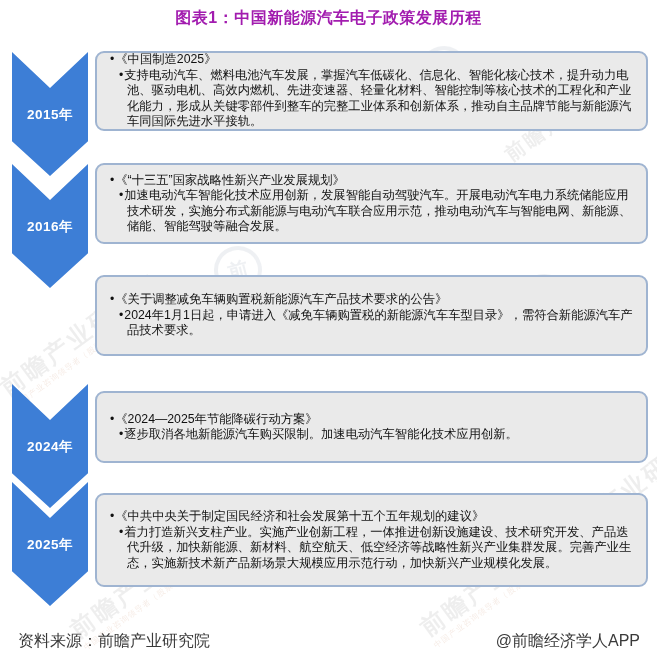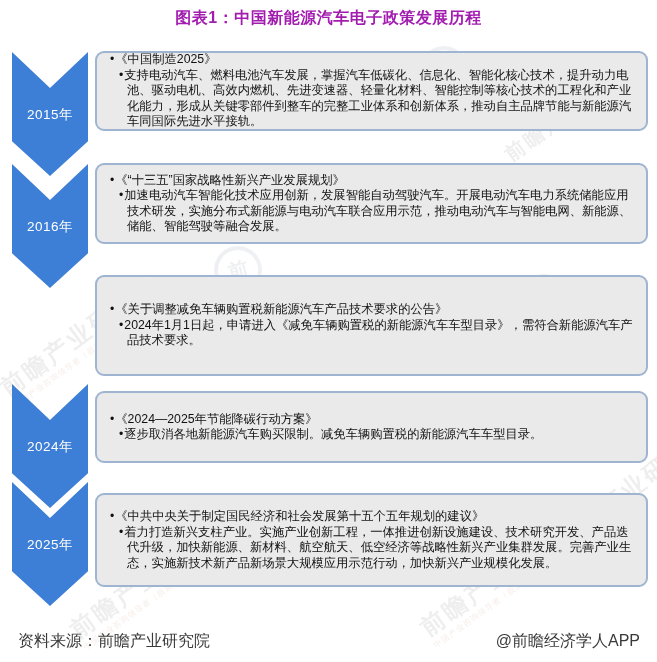--- a/index.html
+++ b/index.html
@@ -23,21 +23,21 @@
 
   
   .arrow{
     position:absolute;left:12px;width:76px;height:124px;
     background:var(--arrow-blue,#3d7ed6);
     clip-path:polygon(0 0,50% 29%,100% 0,100% 72%,50% 100%,0 72%);
     display:flex;align-items:center;justify-content:center;
     z-index:3;
   }
   .arrow .year{
-    color:#fff;font-weight:normal;font-size:13.5px;
+    color:#fff;font-weight:bold;font-size:13.5px;
     margin-top:2px;letter-spacing:.5px;text-align:center;
   }
   #arrow-0{top:52px}
   #arrow-1{top:164px}
   #arrow-2{top:274px}
   #arrow-3{top:384px}
   #arrow-4{top:482px}
 
   
   .pbox{
@@ -45,21 +45,21 @@
     box-sizing:border-box;
     background:#eaeaea;
     border:2px solid #9fb4d1;
     border-radius:9px;
     display:flex;flex-direction:column;justify-content:center;
     padding:2px 6px 2px 8px;
     z-index:2;
   }
   #pbox-0{top:51px;height:80px}
   #pbox-1{top:163px;height:81px}
-  #pbox-2{top:275px;height:101px}
+  #pbox-2{top:275px;height:81px}
   #pbox-3{top:391px;height:72px}
   #pbox-4{top:493px;height:94px}
 
   .policy-title{
     font-size:12.3px;line-height:15.5px;color:#111;
     padding-left:14px;text-indent:-9px;
   }
   .policy-desc{
     font-size:12.3px;line-height:15.5px;color:#111;
     padding-left:22px;text-indent:-8px;
@@ -158,21 +158,21 @@
     <div class="policy-desc"><span class="bullet">•</span><span>加速电动汽车智能化技术应用创新，发展智能自动驾驶汽车。开展电动汽车电力系统储能应用技术研发，实施分布式新能源与电动汽车联合应用示范，推动电动汽车与智能电网、新能源、储能、智能驾驶等融合发展。</span></div>
   </div>
 
   <div class="pbox" id="pbox-2">
     <div class="policy-title"><span class="bullet">•</span><span>《关于调整减免车辆购置税新能源汽车产品技术要求的公告》</span></div>
     <div class="policy-desc"><span class="bullet">•</span><span>2024年1月1日起，申请进入《减免车辆购置税的新能源汽车车型目录》，需符合新能源汽车产品技术要求。</span></div>
   </div>
 
   <div class="pbox" id="pbox-3">
     <div class="policy-title"><span class="bullet">•</span><span>《2024—2025年节能降碳行动方案》</span></div>
-    <div class="policy-desc"><span class="bullet">•</span><span>逐步取消各地新能源汽车购买限制。减免车辆购置税的新能源汽车车型目录。</span></div>
+    <div class="policy-desc"><span class="bullet">•</span><span>逐步取消各地新能源汽车购买限制。加速电动汽车智能化技术应用创新。</span></div>
   </div>
 
   <div class="pbox" id="pbox-4">
     <div class="policy-title"><span class="bullet">•</span><span>《中共中央关于制定国民经济和社会发展第十五个五年规划的建议》</span></div>
     <div class="policy-desc"><span class="bullet">•</span><span>着力打造新兴支柱产业。实施产业创新工程，一体推进创新设施建设、技术研究开发、产品迭代升级，加快新能源、新材料、航空航天、低空经济等战略性新兴产业集群发展。完善产业生态，实施新技术新产品新场景大规模应用示范行动，加快新兴产业规模化发展。</span></div>
   </div>
 
   <div class="footer">
     <span>资料来源：前瞻产业研究院</span>
     <span>@前瞻经济学人APP</span>

